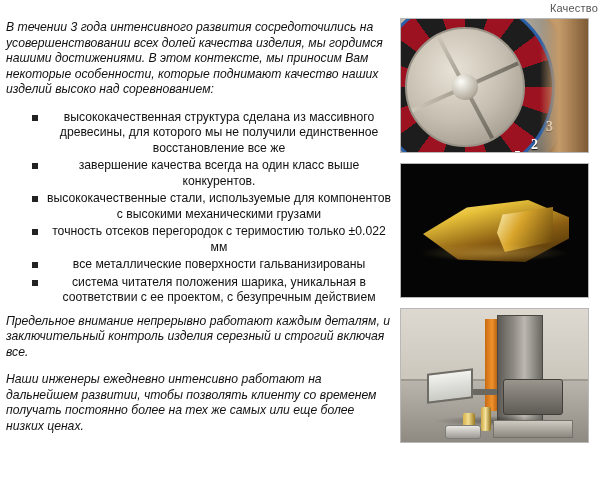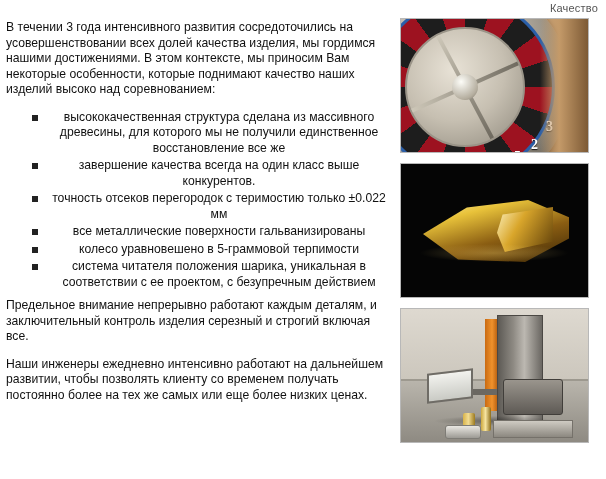--- a/index.html
+++ b/index.html
@@ -51,20 +51,21 @@
     display: flex;
     flex-direction: column;
     gap: 10px;
   }
   p.para {
     margin: 0 0 12px 0;
     font-size: 12.2px;
     line-height: 15.5px;
     color: #111111;
     text-align: left;
+    font-style: italic;
   }
   p.para.first { margin-top: 2px; }
   ul.features {
     list-style: none;
     margin: 0 0 8px 0;
     padding: 0 0 0 26px;
     text-align: center;
   }
   ul.features li {
     position: relative;
@@ -291,23 +292,23 @@
 
   <div class="content">
 
     <div class="text-col">
 
       <p class="para first">В течении 3 года интенсивного развития сосредоточились на усовершенствовании всех долей качества изделия, мы гордимся нашими достижениями. В этом контексте, мы приносим Вам некоторые особенности, которые поднимают качество наших изделий высоко над соревнованием:</p>
 
       <ul class="features">
         <li>высококачественная структура сделана из массивного древесины, для которого мы не получили единственное восстановление все же</li>
         <li>завершение качества всегда на один класс выше конкурентов.</li>
+        <li>высококачественные стали, используемые для компонентов с высокими механическими грузами</li>
         <li>точность отсеков перегородок с теримостию только ±0.022 мм</li>
         <li>все металлические поверхности гальванизированы</li>
-        <li>колесо уравновешено в 5-граммовой терпимости</li>
         <li>система читателя положения шарика, уникальная в соответствии с ее проектом, с безупречным действием</li>
       </ul>
 
       <p class="para">Предельное внимание непрерывно работают каждым деталям, и заключительный контроль изделия серезный и строгий включая все.</p>
       <p class="para">Наши инженеры ежедневно интенсивно работают на дальнейшем развитии, чтобы позволять клиенту со временем получать постоянно более на тех же самых или еще более низких ценах.</p>
 
     </div>
 
     <div class="img-col">
 

